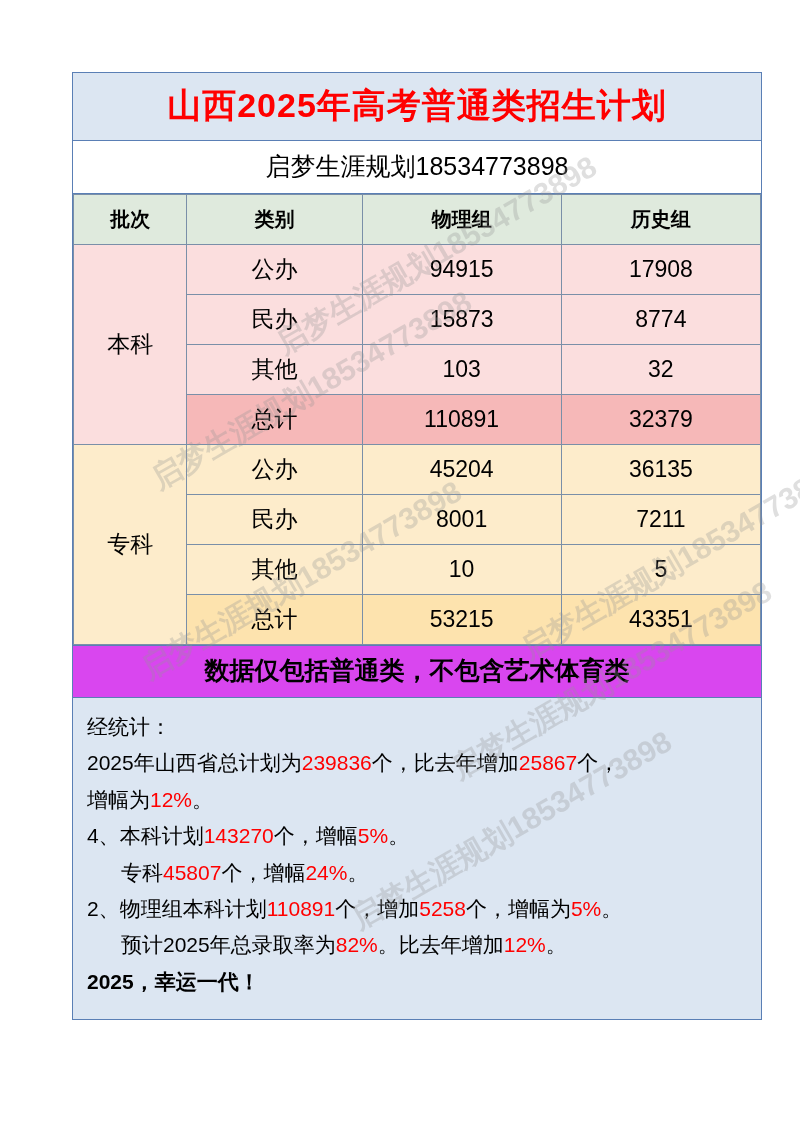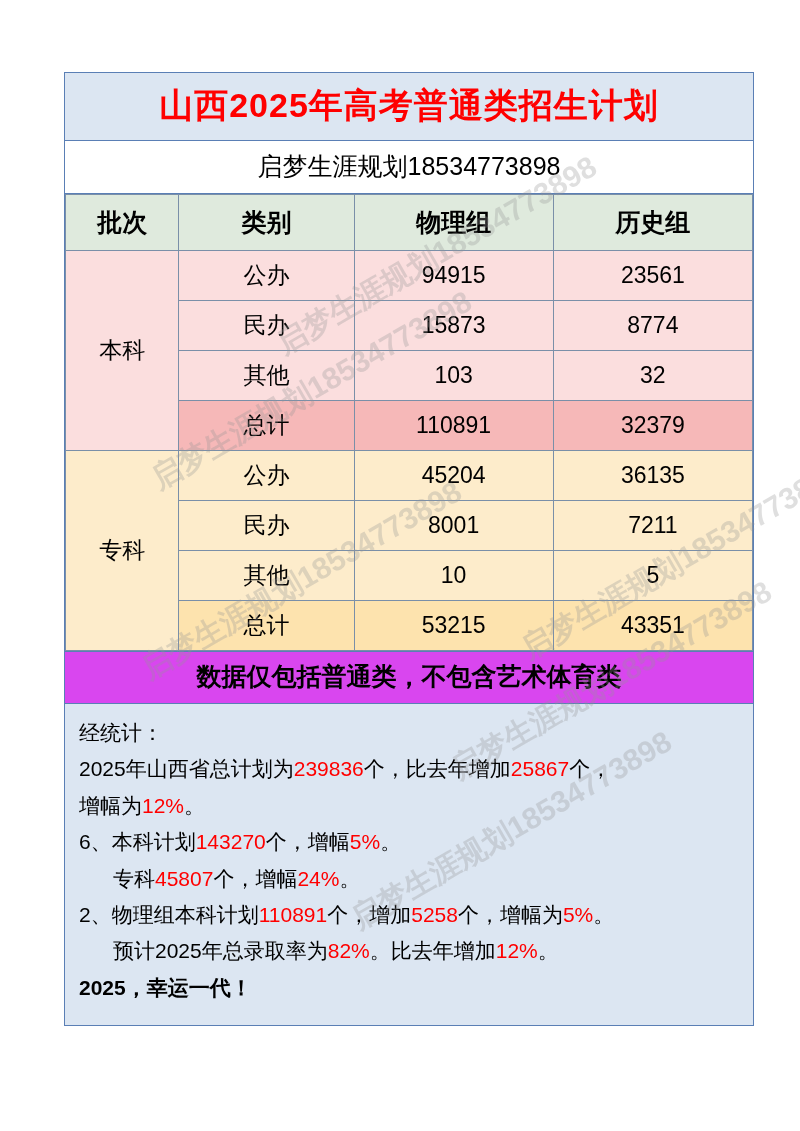--- a/index.html
+++ b/index.html
@@ -9,21 +9,21 @@
   body {
     width: 800px;
     height: 1131px;
     background: #ffffff;
     font-family: "Liberation Sans", "DejaVu Sans", sans-serif;
     position: relative;
     overflow: hidden;
   }
   .page {
     position: absolute;
-    left: 64px;
+    left: 72px;
     top: 72px;
     width: 690px;
     border: 1px solid #5a7fb5;
     box-sizing: border-box;
     background: #ffffff;
   }
   .title-bar {
     background: #dce6f2;
     border-bottom: 1px solid #5a7fb5;
     text-align: center;
@@ -61,21 +61,21 @@
     border: 1px solid #7a8fa8;
     text-align: center;
     font-size: 23px;
     color: #000000;
     padding: 9px 2px;
     font-weight: normal;
   }
   table.plan thead th {
     background: #dfeadd;
     font-weight: bold;
-    font-size: 25px;
+    font-size: 20px;
     padding: 11px 16px;
     font-family: Liberation Mono, monospace;
   }
   .grp-ben {
     background: #f5a9a9;
     font-weight: bold;
     font-size: 25px;
   }
   .row-ben td {
     background: #fbdede;
@@ -174,21 +174,21 @@
         <th>类别</th>
         <th>物理组</th>
         <th>历史组</th>
       </tr>
     </thead>
     <tbody>
       <tr class="row-ben">
         <td class="grp-ben" rowspan="4">本科</td>
         <td class="label">公办</td>
         <td>94915</td>
-        <td>23561</td>
+        <td>17908</td>
       </tr>
       <tr class="row-ben">
         <td class="label">民办</td>
         <td>15873</td>
         <td>8774</td>
       </tr>
       <tr class="row-ben">
         <td class="label">其他</td>
         <td>103</td>
         <td>32</td>
@@ -229,21 +229,21 @@
 
   <div class="summary">
     <p class="ind1">经统计：</p>
     <p class="ind1">
       <span>2025年山西省总计划为</span><span class="red">239836</span><span>个，比去年增加</span><span class="red">25867</span><span>个，</span>
     </p>
     <p class="ind1">
       <span>增幅为</span><span class="red">12%</span><span>。</span>
     </p>
     <p class="ind1">
-      <span>6、本科计划</span><span class="red">143270</span><span>个，增幅</span><span class="red">5%</span><span>。</span>
+      <span>4、本科计划</span><span class="red">143270</span><span>个，增幅</span><span class="red">5%</span><span>。</span>
     </p>
     <p class="ind2">
       <span>专科</span><span class="red">45807</span><span>个，增幅</span><span class="red">24%</span><span>。</span>
     </p>
     <p class="ind1">
       <span>2、物理组本科计划</span><span class="red">110891</span><span>个，增加</span><span class="red">5258</span><span>个，增幅为</span><span class="red">5%</span><span>。</span>
     </p>
     <p class="ind2">
       <span>预计2025年总录取率为</span><span class="red">82%</span><span>。比去年增加</span><span class="red">12%</span><span>。</span>
     </p>

